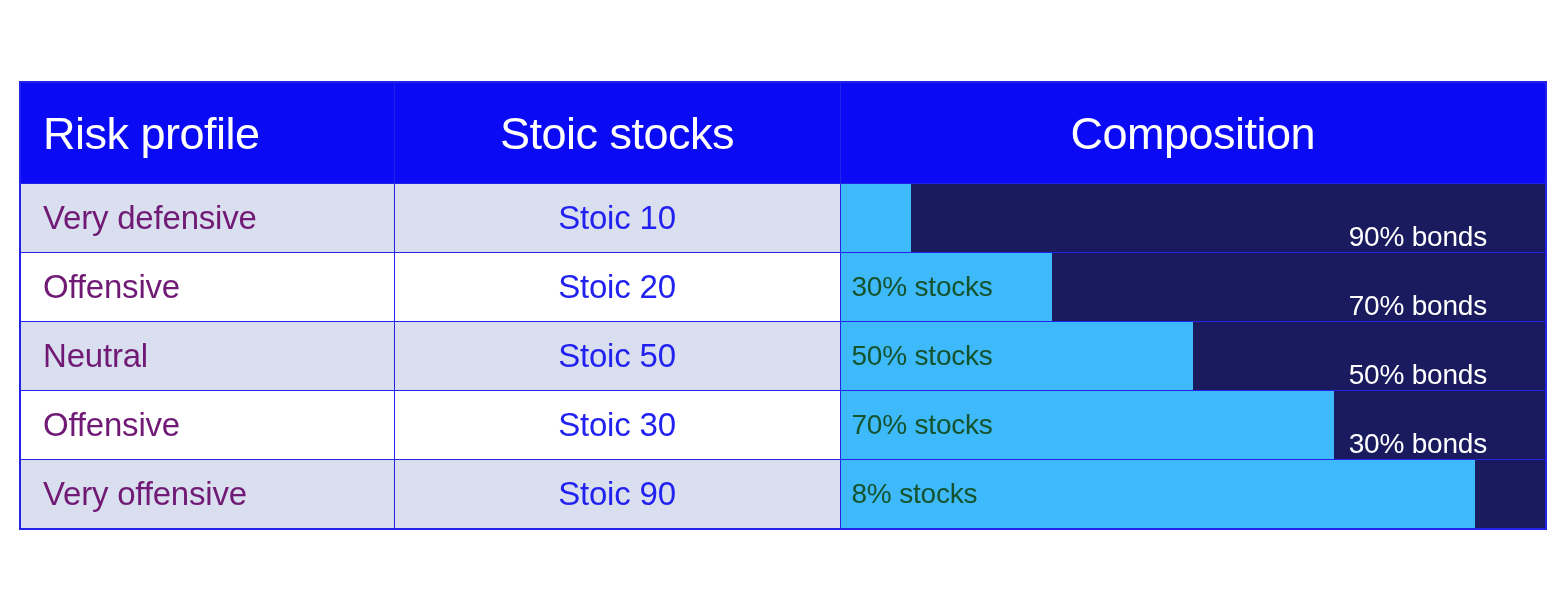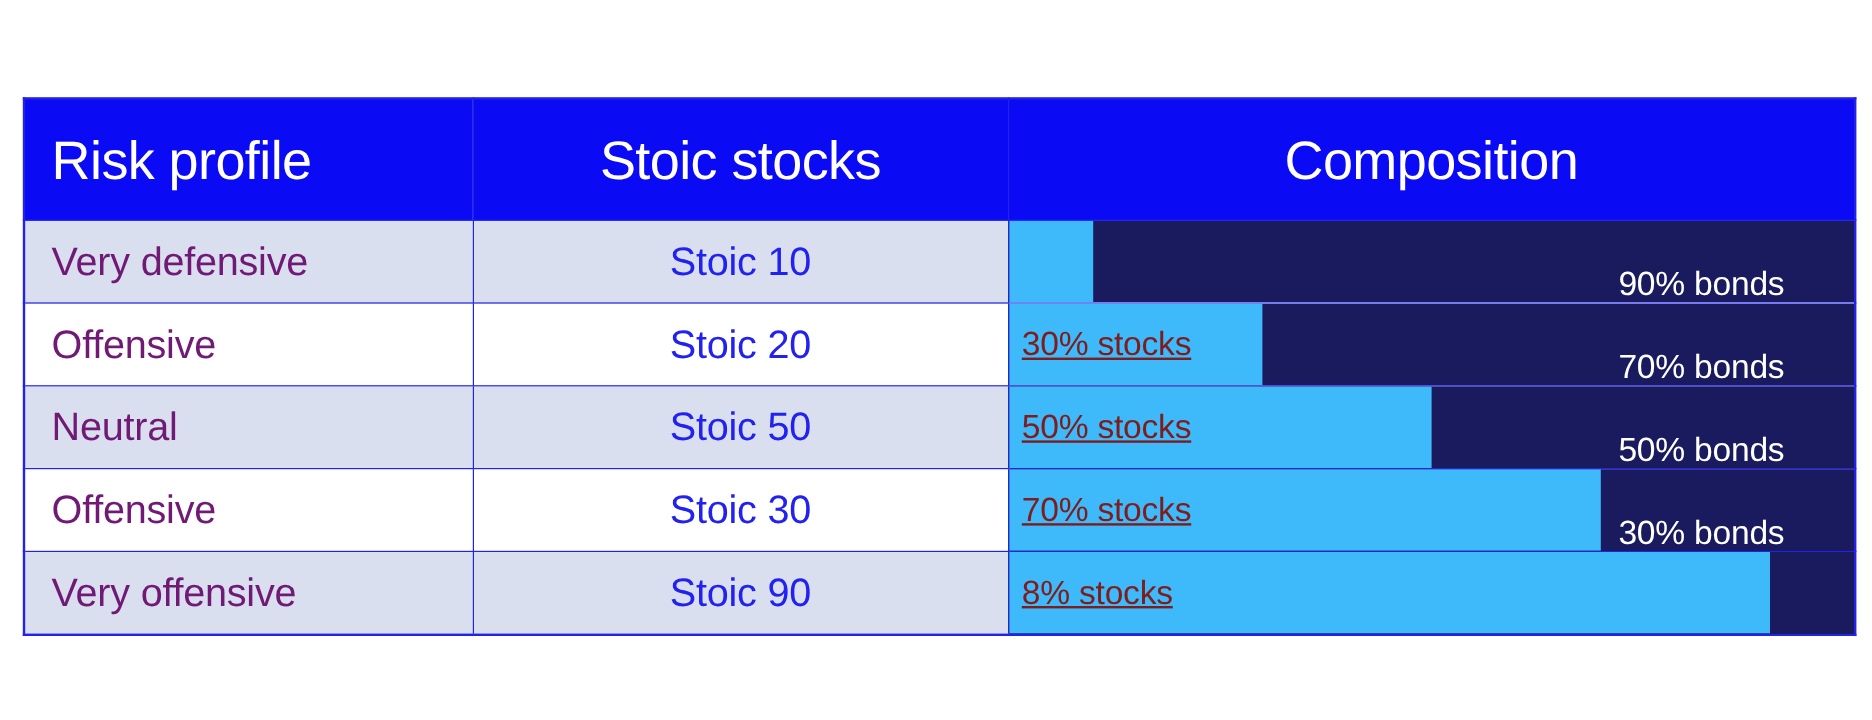--- a/index.html
+++ b/index.html
@@ -99,27 +99,26 @@
   .bar-stocks {
     position: absolute;
     left: 0;
     top: 0;
     bottom: 0;
     background: #3EB9FA;
     display: flex;
     align-items: center;
   }
   .bar-stocks .bar-label {
-    color: #7f1d1d;
+    color: #14532d;
     font-size: 28px;
     font-weight: 400;
     letter-spacing: -0.2px;
     padding-left: 11px;
     white-space: nowrap;
-    text-decoration: underline;
   }
   .bar-bonds {
     position: absolute;
     right: 0;
     top: 0;
     bottom: 0;
     display: flex;
     align-items: center;
     justify-content: flex-end;
   }

